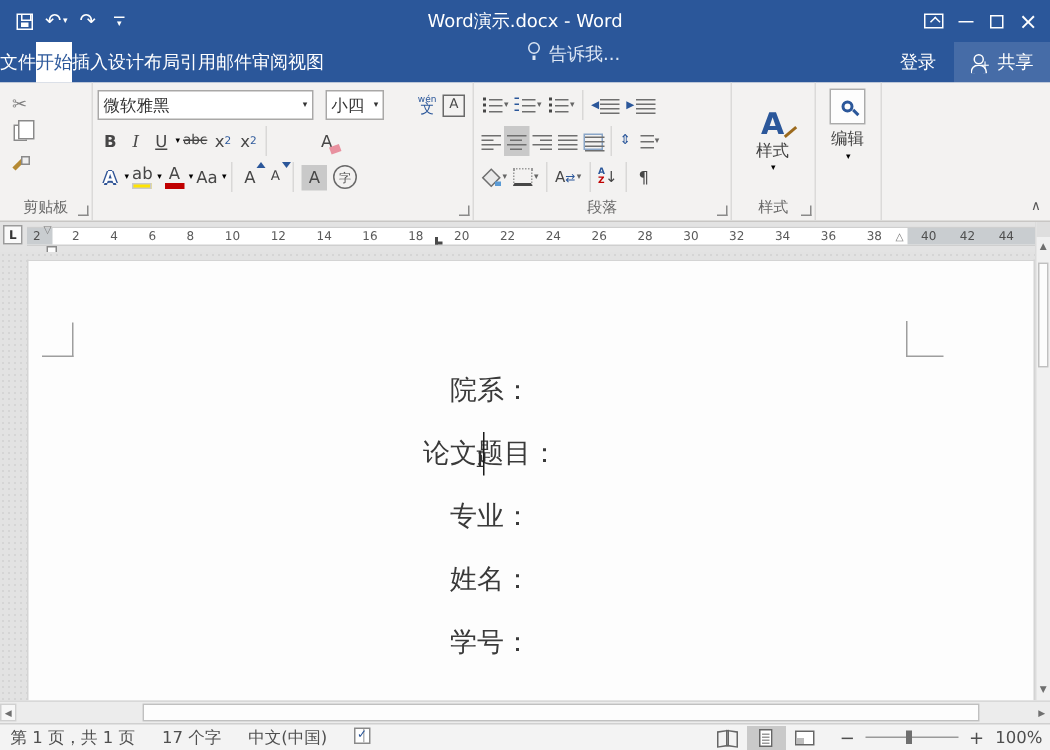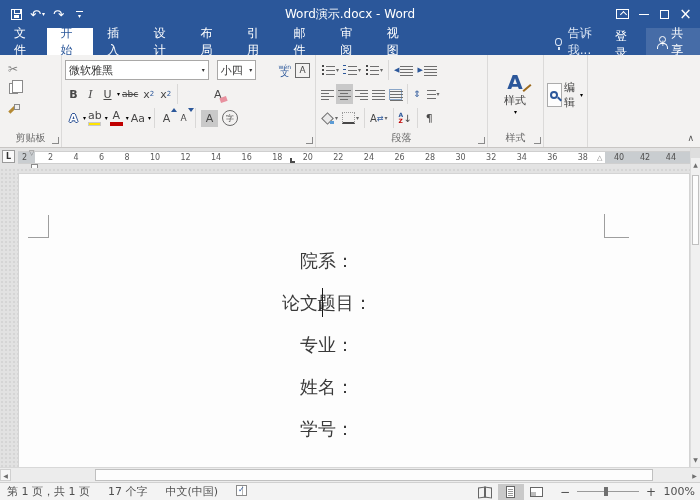--- a/index.html
+++ b/index.html
@@ -18,26 +18,26 @@
 .ic-floppy::after{content:"";position:absolute;left:2px;bottom:1px;width:5px;height:3px;background:#fff}
 .qmore{display:inline-flex;flex-direction:column;align-items:center;font-size:6px;line-height:3px}
 .qmore::before{content:"";width:7px;height:1px;background:#fff;margin-bottom:2px}
 .ic-ribbonopts{width:13px;height:10px;border:1px solid #fff;position:relative;display:inline-block}
 .ic-ribbonopts::after{content:"";position:absolute;left:4px;top:2px;width:4px;height:4px;border-left:1px solid #fff;border-top:1px solid #fff;transform:rotate(45deg)}
 .ic-min{width:10px;height:1px;background:#fff;display:inline-block}
 .ic-max{width:9px;height:9px;border:1px solid #fff;display:inline-block}
 .closebtn{font-size:15px}
 
 .tabrow{position:absolute;top:28px;left:0;right:0;height:27px;background:#2b579a;display:flex;align-items:stretch;color:#fff;font-size:12px}
-.tab{padding:0 14px;display:flex;align-items:center}
+.tab{padding:0 0;display:flex;align-items:center}
 .tab.active{background:#fff;color:#2b579a}
-.tellme{display:flex;align-items:center;gap:6px;margin-left:136px;color:#dce6f4}
+.tellme{display:flex;gap:6px;margin-left:136px;color:#dce6f4}
 .ic-bulb{width:8px;height:8px;border:1px solid #dce6f4;border-radius:50%;position:relative;display:inline-block}
 .ic-bulb::after{content:"";position:absolute;left:2px;top:8px;width:2px;height:3px;background:#dce6f4}
-.signin{margin-left:auto;display:flex;align-items:flex-start;padding:0 12px}
+.signin{margin-left:auto;display:flex;align-items:center;padding:0 12px}
 .share{display:flex;align-items:center;gap:5px;padding:0 11px;background:rgba(255,255,255,.13)}
 .ic-person{width:13px;height:12px;position:relative;display:inline-block}
 .ic-person::before{content:"";position:absolute;left:2px;top:0;width:5px;height:5px;border:1px solid #fff;border-radius:50%}
 .ic-person::after{content:"";position:absolute;left:0;top:7px;width:9px;height:5px;border:1px solid #fff;border-bottom:none;border-radius:5px 5px 0 0}
 .person-plus{position:absolute;right:0;bottom:0;font-size:8px;line-height:8px}
 
 .ribbon{position:absolute;top:55px;left:0;right:0;height:93px;background:#f3f2f1;border-bottom:1px solid #c8c6c4;display:flex}
 .group{position:relative;height:100%;padding:3px 3px 16px 3px;border-right:1px solid #dbdad9;display:flex}
 .glabel{position:absolute;bottom:2px;left:0;right:0;text-align:center;font-size:10px;color:#696969;pointer-events:none}
 .launcher{position:absolute;right:2px;bottom:3px;width:7px;height:7px;border-right:1px solid #8a8a8a;border-bottom:1px solid #8a8a8a}
@@ -107,21 +107,21 @@
 .az .a{color:#2b579a}.az .z{color:#c00000}
 .sortarrow{font-size:10px;color:#474747}
 .asianA{font-size:10px;color:#474747}
 .asianArrows{font-size:8px;color:#2b579a}
 .pilcrow{font-size:11px;color:#474747}
 
 .stylesbtn{width:48px;display:flex;flex-direction:column;align-items:center;justify-content:center;gap:1px;padding-bottom:2px}
 .big-a{font-size:20px;line-height:20px;font-weight:600;color:#2b579a;position:relative}
 .big-a::after{content:"";position:absolute;right:-9px;bottom:3px;width:10px;height:2px;background:#9c6a1d;transform:rotate(-40deg)}
 .stylesbtn .lbl,.editbtn .lbl{font-size:11px;color:#444}
-.editbtn{width:36px;display:flex;flex-direction:row;align-items:center;justify-content:flex-start;gap:2px;padding-top:1px}
+.editbtn{width:36px;display:flex;flex-direction:column;align-items:center;justify-content:flex-start;gap:2px;padding-top:1px}
 .magbox{width:24px;height:24px;background:#fdfdfd;border:1px solid #ababab;display:flex;align-items:center;justify-content:center}
 .ic-mag{width:8px;height:8px;border:2px solid #2b579a;border-radius:50%;position:relative;display:inline-block}
 .ic-mag::after{content:"";position:absolute;left:5px;top:5px;width:5px;height:2px;background:#2b579a;transform:rotate(45deg)}
 .collapse{position:absolute;right:6px;bottom:4px;font-size:9px;color:#555}
 
 .rulerrow{position:absolute;top:148px;left:0;right:0;height:20px;background:#e3e3e3}
 .tabsel{position:absolute;left:2px;top:2px;width:13px;height:13px;background:#fafafa;border:1px solid #9b9b9b;display:flex;align-items:center;justify-content:center;font-size:8px;font-weight:700;color:#333}
 .ruler{position:absolute;left:18px;width:672px;top:3px;height:13px;background:#fff;border-top:1px solid #cfcfcf;border-bottom:1px solid #cfcfcf}
 .rmL{position:absolute;left:0;top:0;bottom:0;width:17px;background:#c9cdd0}
 .rmR{position:absolute;left:587px;right:0;top:0;bottom:0;background:#c9cdd0}

